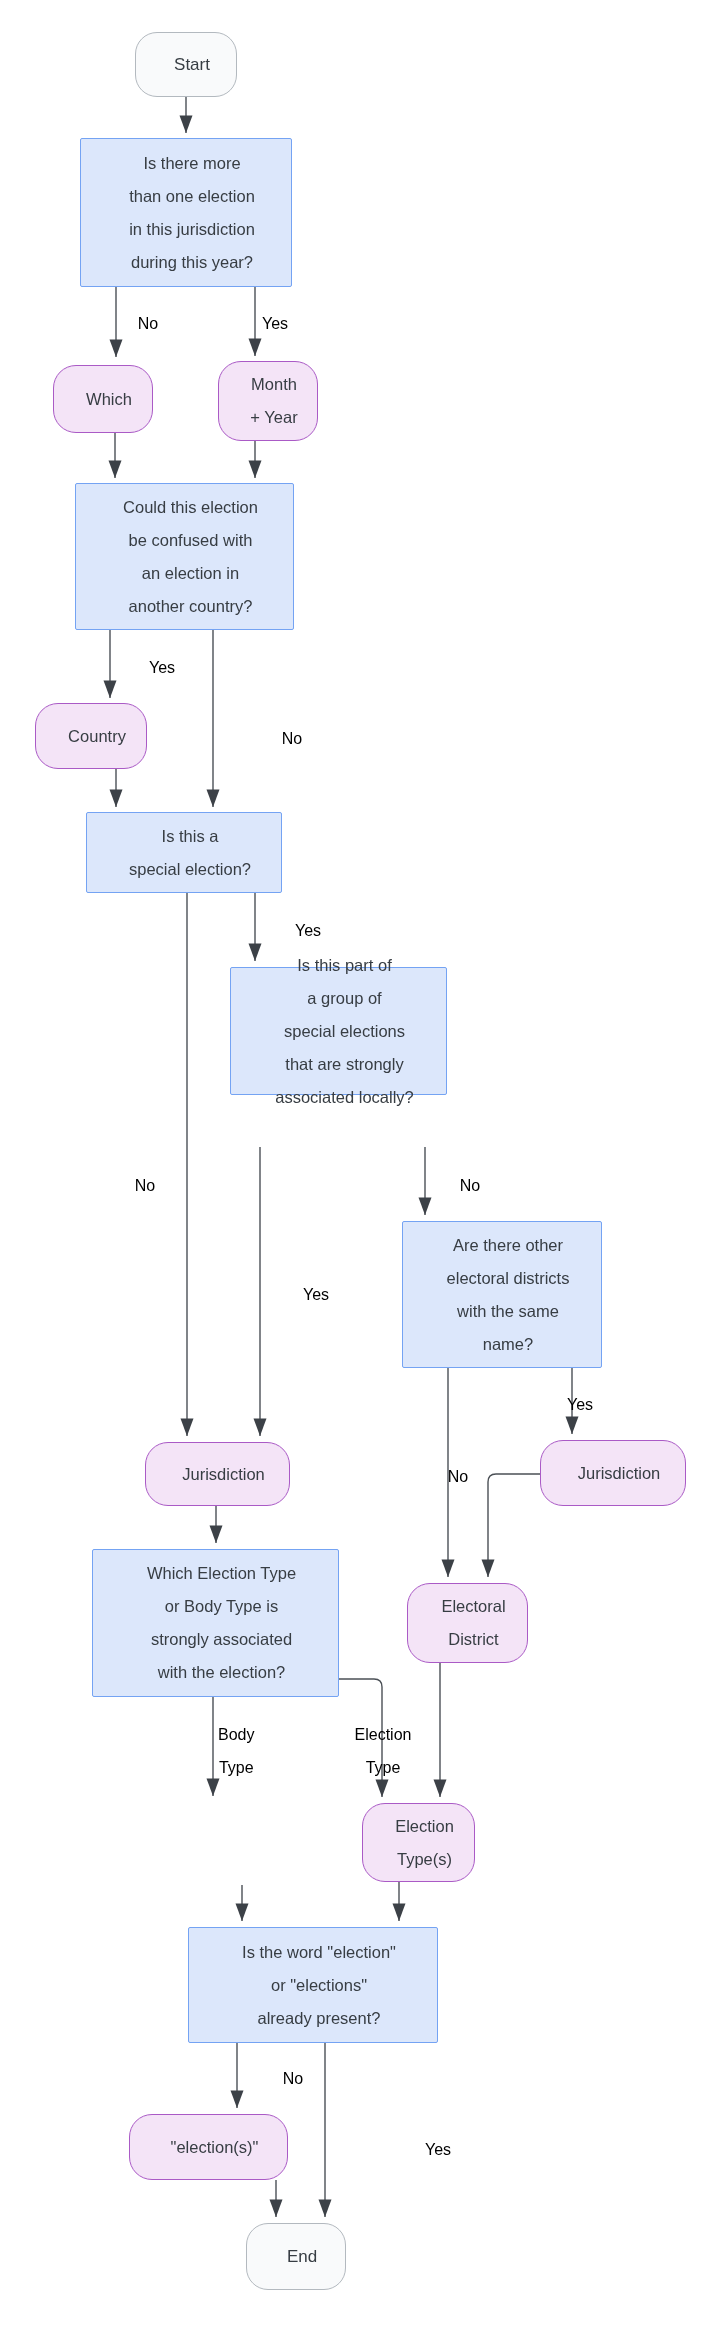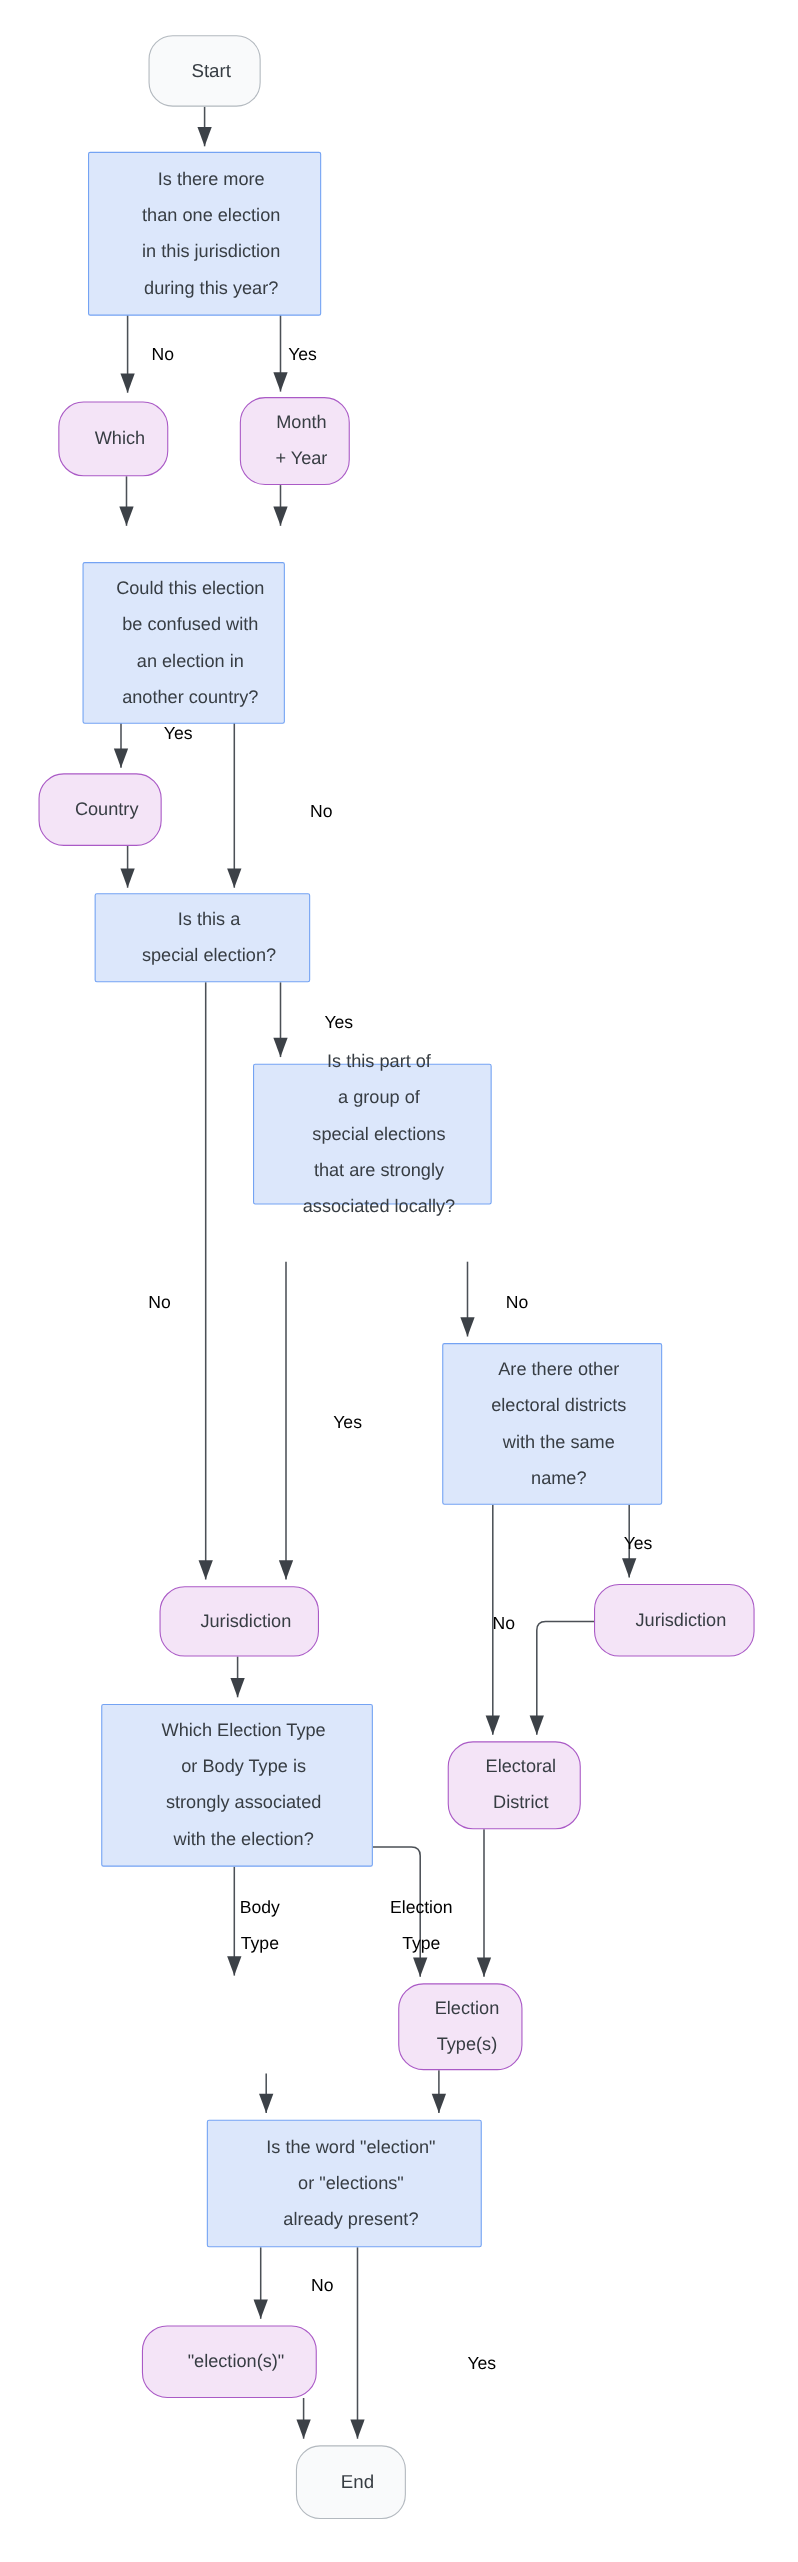--- a/index.html
+++ b/index.html
@@ -66,21 +66,21 @@
   <div class="node question" style="left:80px;top:138px;width:212px;height:149px">Is there more
 than one election
 in this jurisdiction
 during this year?</div>
 
   <div class="node result" style="left:53px;top:365px;width:100px;height:68px">Which</div>
 
   <div class="node result" style="left:218px;top:361px;width:100px;height:80px">Month
 + Year</div>
 
-  <div class="node question" style="left:75px;top:511px;width:184px;height:147px">Could this election
+  <div class="node question" style="left:75px;top:483px;width:219px;height:147px">Could this election
 be confused with
 an election in
 another country?</div>
 
   <div class="node result" style="left:35px;top:703px;width:112px;height:66px">Country</div>
 
   <div class="node question" style="left:86px;top:812px;width:196px;height:81px">Is this a
 special election?</div>
 
   <div class="node question" style="left:230px;top:967px;width:217px;height:128px">Is this part of
@@ -109,21 +109,21 @@
 
   <div class="node result" style="left:362px;top:1803px;width:113px;height:79px">Election
 Type(s)</div>
 
   <div class="node question" style="left:188px;top:1927px;width:250px;height:116px">Is the word "election"
 or "elections"
 already present?</div>
 
   <div class="node result" style="left:129px;top:2114px;width:159px;height:66px">"election(s)"</div>
 
-  <div class="node terminal" style="left:269px;top:2223px;width:100px;height:67px">End</div>
+  <div class="node terminal" style="left:246px;top:2223px;width:100px;height:67px">End</div>
 
   <div class="edge-label" style="left:148px;top:323px">No</div>
   <div class="edge-label" style="left:275px;top:323px">Yes</div>
   <div class="edge-label" style="left:162px;top:667px">Yes</div>
   <div class="edge-label" style="left:292px;top:738px">No</div>
   <div class="edge-label" style="left:308px;top:930px">Yes</div>
   <div class="edge-label" style="left:145px;top:1185px">No</div>
   <div class="edge-label" style="left:316px;top:1294px">Yes</div>
   <div class="edge-label" style="left:470px;top:1185px">No</div>
   <div class="edge-label" style="left:458px;top:1476px">No</div>

